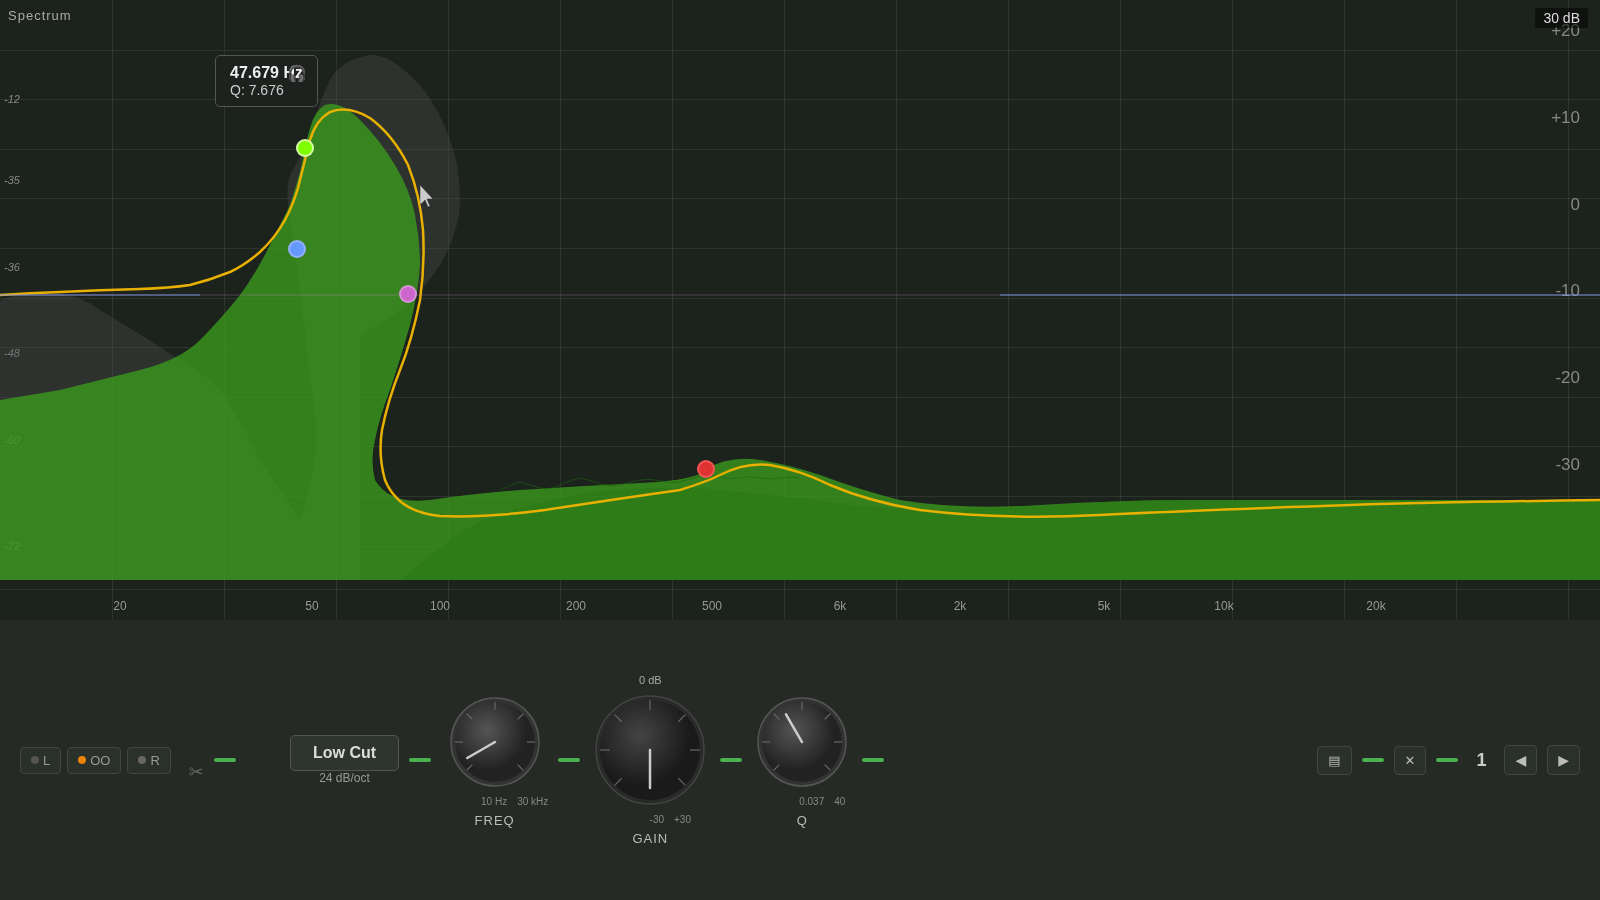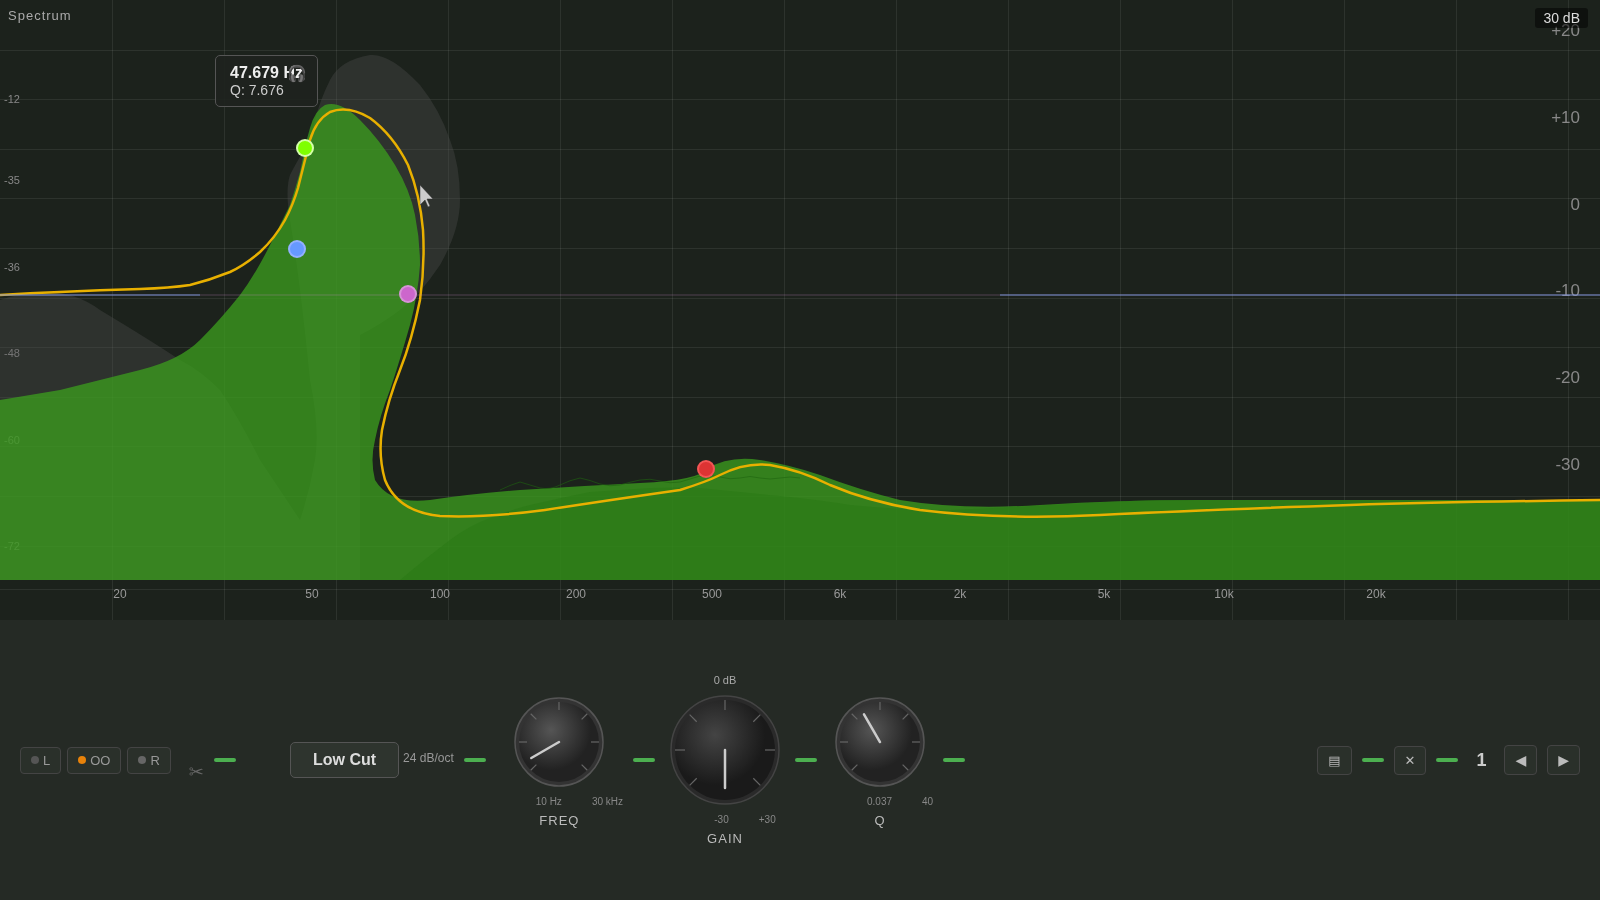--- a/index.html
+++ b/index.html
@@ -42,20 +42,21 @@
     }
 
     
     .db-label-left {
       position: absolute;
       left: 0;
       font-size: 11px;
       color: #888;
       transform: translateY(-50%);
       padding-left: 4px;
+      font-style: italic;
     }
     .db-label-right {
       position: absolute;
       right: 20px;
       font-size: 17px;
       color: #888;
       transform: translateY(-50%);
     }
 
     
@@ -203,21 +204,21 @@
       flex-direction: column;
       align-items: center;
       gap: 4px;
     }
     .knob-label-top {
       font-size: 11px;
       color: #aaa;
     }
     .knob-label-range {
       display: flex;
-      gap: 30px;
+      gap: 10px;
       font-size: 10px;
       color: #888;
       margin-left: 40px;
     }
     .knob-label-bottom {
       font-size: 13px;
       color: #bbb;
       letter-spacing: 1px;
       margin-top: 2px;
     }
@@ -428,21 +429,21 @@
     <span class="headphone-icon">🎧</span>
     <div class="freq-line">47.679 Hz</div>
     <div class="q-line">Q: 7.676</div>
   </div>
 
   <div class="eq-node" style="left:305px; top:148px; background:#7fff00; border-color:#ffffffaa;"></div>
   <div class="eq-node" style="left:297px; top:249px; background:#6699ff; border-color:#aabbffaa;"></div>
   <div class="eq-node" style="left:408px; top:294px; background:#cc66cc; border-color:#ddaaddaa;"></div>
   <div class="eq-node" style="left:706px; top:469px; background:#dd3333; border-color:#ff6666aa;"></div>
 
-  <div style="position:absolute; bottom:14px; left:0; width:100%; height:22px;">
+  <div style="position:absolute; bottom:2px; left:0; width:100%; height:22px;">
     <span class="freq-label" style="left:7.5%">20</span>
     <span class="freq-label" style="left:19.5%">50</span>
     <span class="freq-label" style="left:27.5%">100</span>
     <span class="freq-label" style="left:36%">200</span>
     <span class="freq-label" style="left:44.5%">500</span>
     <span class="freq-label" style="left:52.5%">6k</span>
     <span class="freq-label" style="left:60%">2k</span>
     <span class="freq-label" style="left:69%">5k</span>
     <span class="freq-label" style="left:76.5%">10k</span>
     <span class="freq-label" style="left:86%">20k</span>
@@ -471,21 +472,21 @@
       <span>R</span>
     </button>
   </div>
 
   <div style="display:flex;flex-direction:column;align-items:center;margin-top:20px;">
     <span class="scissors-icon">✂</span>
   </div>
 
   <div class="led-green"></div>
 
-  <div style="display:flex;flex-direction:row;align-items:center;gap:4px;padding-left:44px;">
+  <div style="display:flex;flex-direction:column;align-items:center;gap:4px;padding-left:44px;">
     <button class="filter-btn">Low Cut</button>
     <span class="filter-sub-label">24 dB/oct</span>
   </div>
 
   <div class="led-green"></div>
 
   <div class="knob-group">
     <svg class="knob-svg" width="100" height="100" viewBox="0 0 100 100">
       <defs>
         <radialGradient id="kg1" cx="40%" cy="35%">

